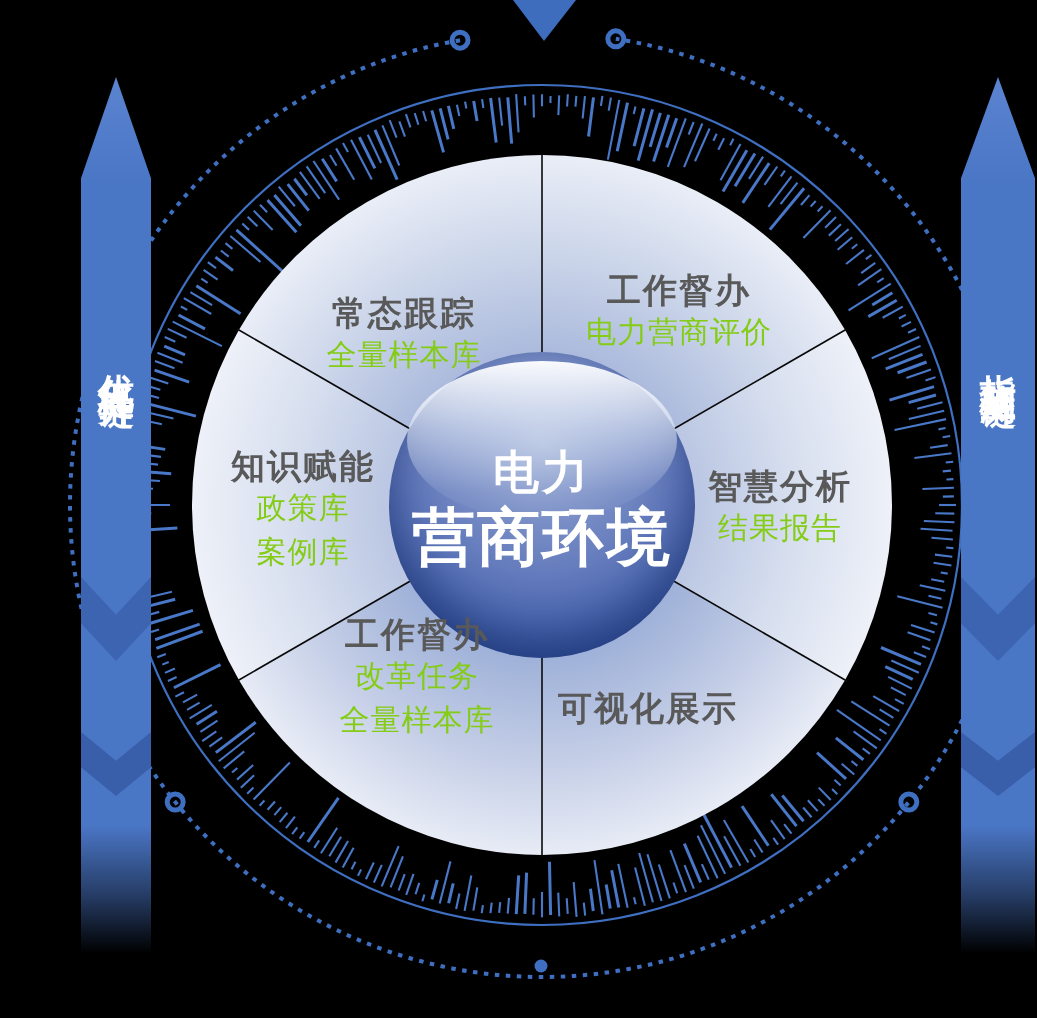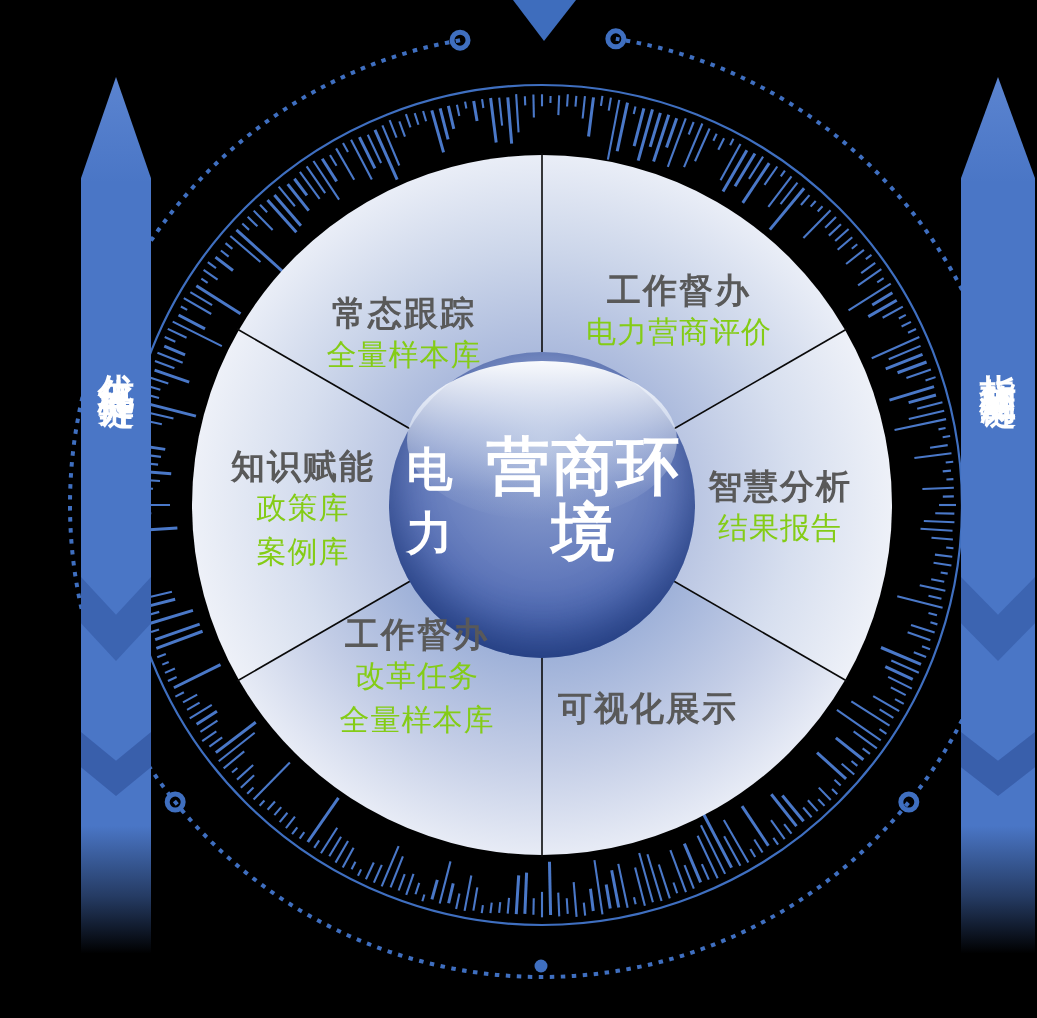--- a/index.html
+++ b/index.html
@@ -6,22 +6,22 @@
   .stage{position:relative;width:1037px;height:1018px;background:#000;overflow:hidden;
          font-family:"Liberation Sans","DejaVu Sans",sans-serif;}
   .stage svg{position:absolute;left:0;top:0;z-index:1;}
 
   
   .sphere{position:absolute;left:389px;top:352px;width:306px;height:306px;border-radius:50%;z-index:2;
     background:radial-gradient(circle at 50% 30%, #9dafd6 0%, #8094c9 24%, #5e76ba 55%, #3c5ba9 80%, #30509f 92%, #2c4b97 100%);
     box-shadow:inset 0 -20px 46px rgba(18,38,92,.55);}
   .sphere .gloss{position:absolute;left:6%;top:3%;width:88%;height:52%;border-radius:50%;
     background:linear-gradient(180deg, rgba(253,254,255,.97) 0%, rgba(228,235,247,.60) 42%, rgba(186,200,228,.16) 82%, rgba(255,255,255,0) 100%);}
-  .sphere .stext{position:absolute;inset:0;display:flex;flex-direction:row;align-items:center;justify-content:center;
-    color:#fff;font-weight:bold;text-align:center;z-index:2;font-family:Liberation Mono, monospace;}
+  .sphere .stext{position:absolute;inset:0;display:flex;flex-direction:column;align-items:center;justify-content:center;
+    color:#fff;font-weight:bold;text-align:right;z-index:2;}
   .sphere .l1{font-size:46px;line-height:64px;letter-spacing:3px;}
   .sphere .l2{font-size:63px;line-height:66px;letter-spacing:2px;}
 
   
   .seg{position:absolute;transform:translateX(-50%);text-align:center;z-index:3;white-space:nowrap;}
   .seg .t{font-size:34px;line-height:40px;font-weight:bold;color:#595959;letter-spacing:2px;}
   .seg .s{font-size:30px;line-height:44px;color:#84cc16;letter-spacing:1px;}
   .seg-tl{left:404px;top:267px;margin-top:26px;}
   .seg-tr{left:679px;top:270px;}
   .seg-r {left:780px;top:466px;}

